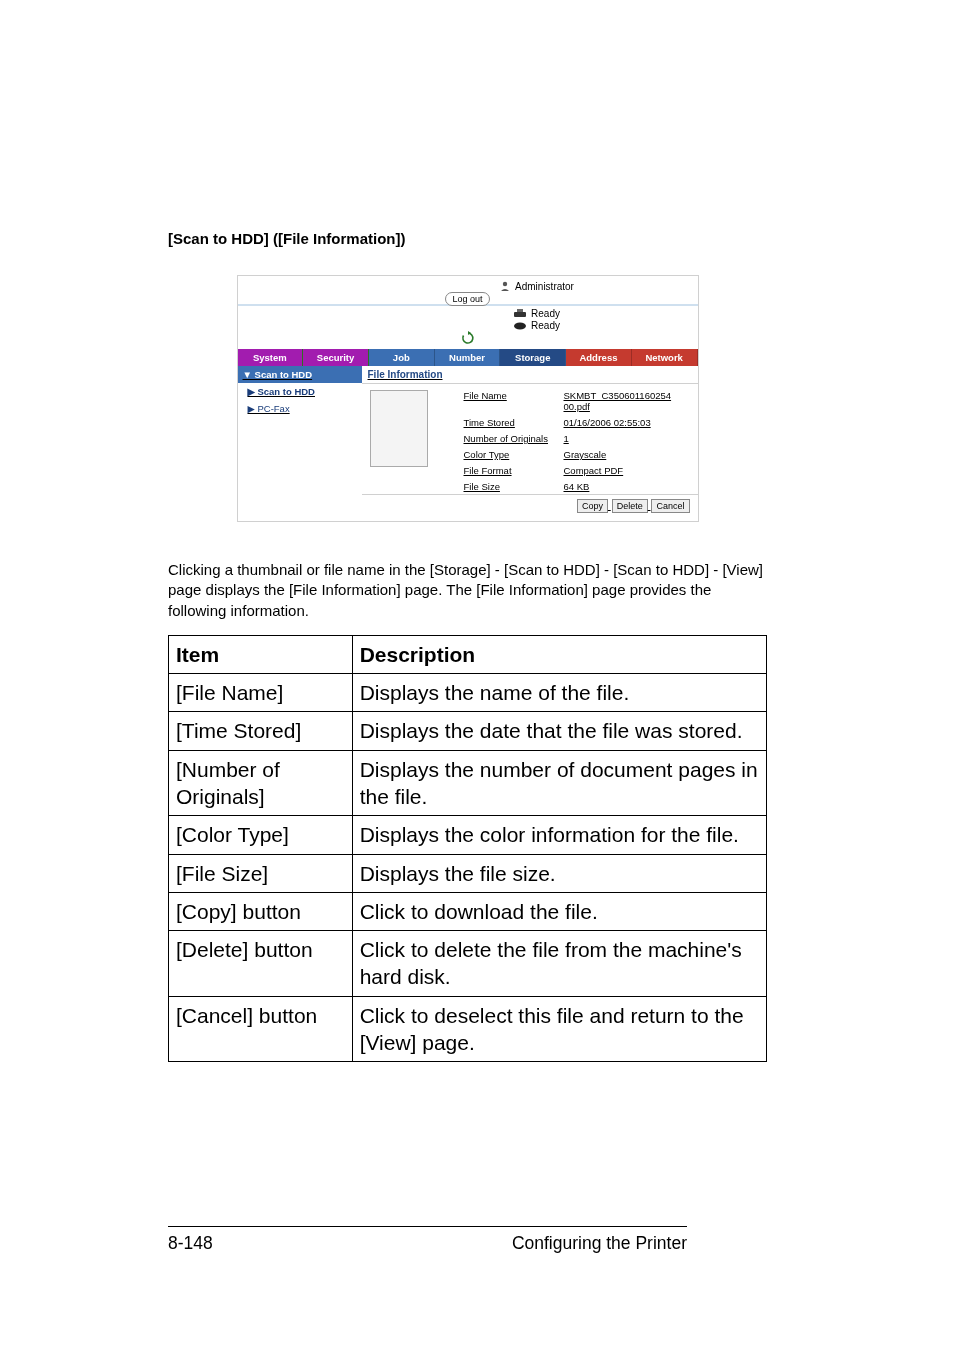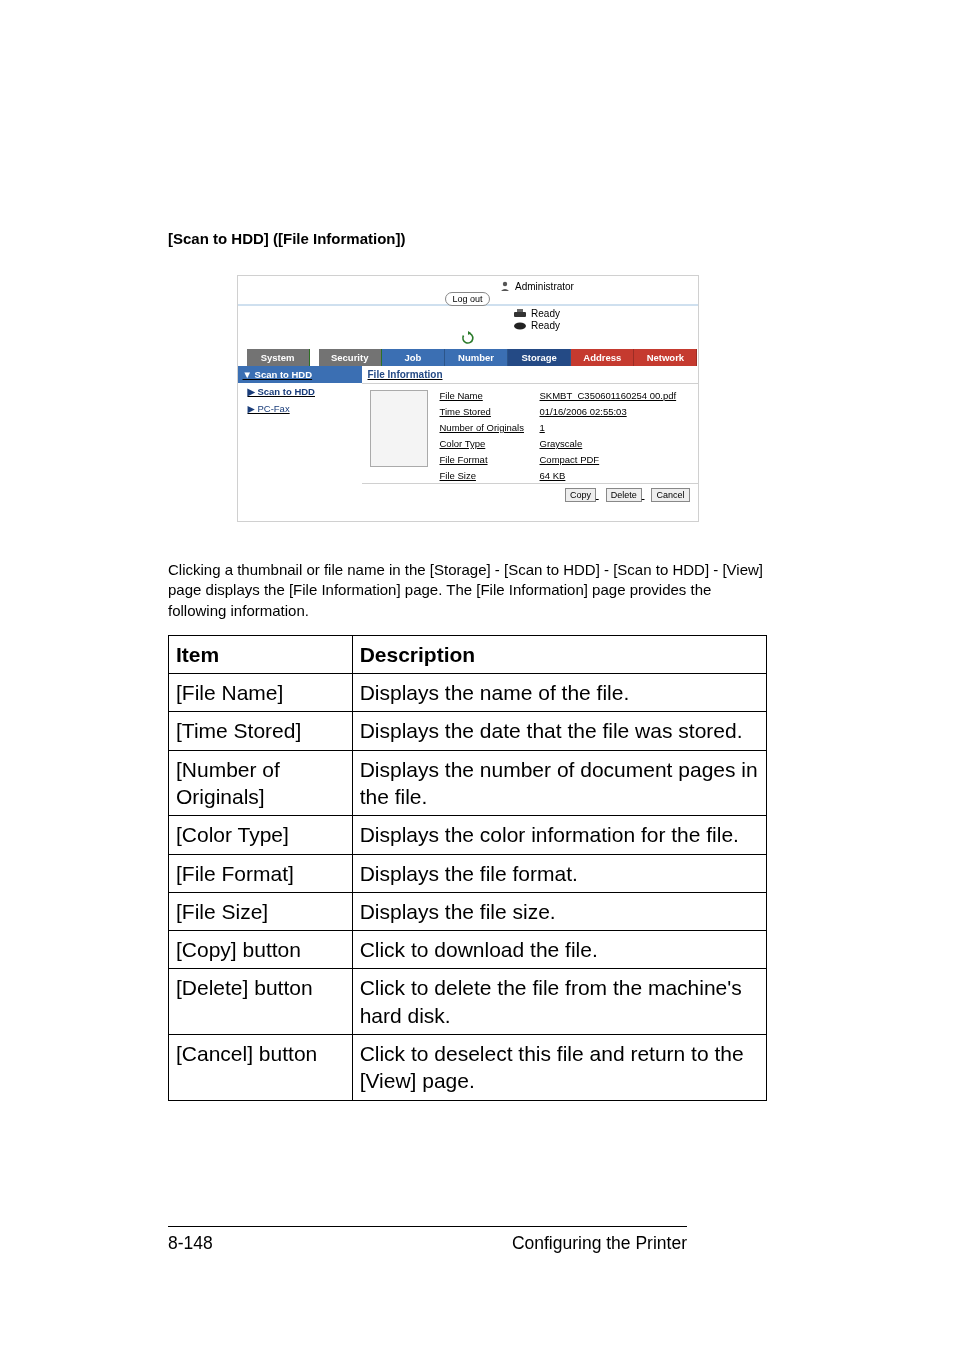--- a/index.html
+++ b/index.html
@@ -81,21 +81,21 @@
     display: flex;
   }
   .ss-nav .tab {
     flex: 1;
     text-align: center;
     font-size: 9.5px;
     padding: 3px 0;
     color: #fff;
     font-weight: bold;
   }
-  .tab-green { background: #737373; border-right:1px solid #2e7025;margin-left:9px;}
+  .tab-green { background: #a21caf; border-right:1px solid #2e7025;}
   .tab-blue { background: #3b6fb3; border-right:1px solid #2c558a;}
   .tab-red  { background: #c53a2f; border-right:1px solid #9c2d25;}
   .tab-active { background: #244a85; }
   .ss-body {
     display: flex;
     min-height: 155px;
     text-decoration: underline;
   }
   .ss-side {
     width: 124px;
@@ -135,32 +135,33 @@
     border: 1px solid #aaa;
     background: #f4f4f4;
     flex-shrink: 0;
   }
   .info-grid {
     flex: 1;
     display: grid;
     grid-template-columns: 100px 1fr;
     row-gap: 5px;
     font-size: 9.5px;
+    margin-left: 24px;
   }
   .ss-footer {
     text-align: right;
     padding: 4px 8px 6px 8px;
     border-top: 1px solid #d0d0d0;
   }
   .ss-btn {
     border: 1px solid #888;
     background: #eee;
     font-size: 9px;
     padding: 1px 4px;
-    margin-left: 7px;
+    margin-left: 1px;
     display:inline-block;
   }
   .body-para {
     font-size: 15px;
     line-height: 1.35;
     margin: 0 0 14px 0;
   }
   .info-table {
     width: 100%;
     border-collapse: collapse;
@@ -306,24 +307,20 @@
       </tr>
       <tr>
         <td>[Number of Originals]</td>
         <td>Displays the number of document pages in the file.</td>
       </tr>
       <tr>
         <td>[Color Type]</td>
         <td>Displays the color information for the file.</td>
       </tr>
       <tr>
-        <td>[File Format]</td>
-        <td>Displays the file format.</td>
-      </tr>
-      <tr>
         <td>[File Size]</td>
         <td>Displays the file size.</td>
       </tr>
       <tr>
         <td>[Copy] button</td>
         <td>Click to download the file.</td>
       </tr>
       <tr>
         <td>[Delete] button</td>
         <td>Click to delete the file from the machine's hard disk.</td>

